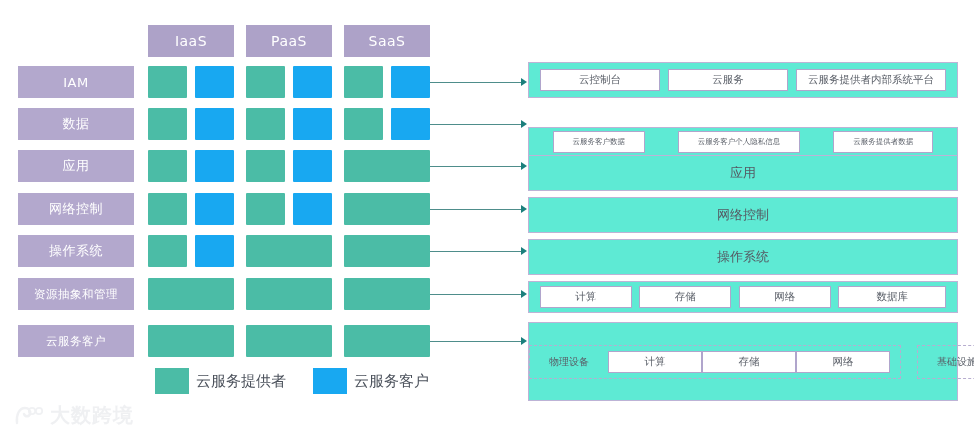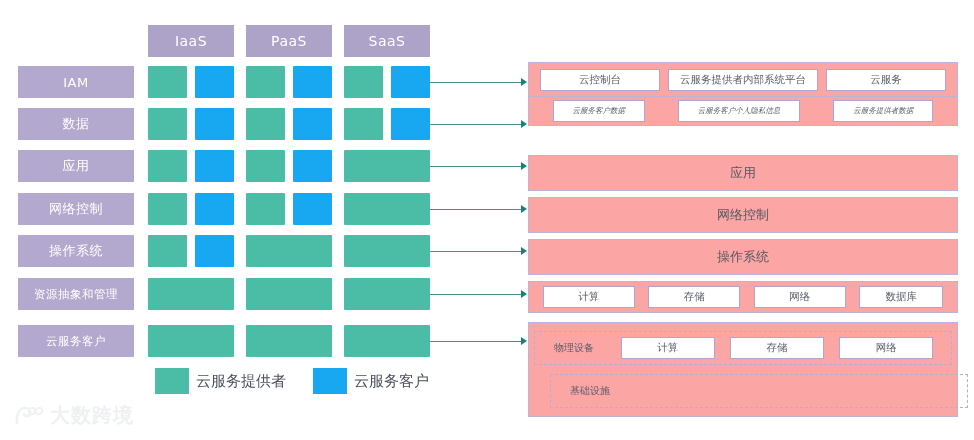--- a/index.html
+++ b/index.html
@@ -35,21 +35,21 @@
   .conn{position:absolute;height:1px;background:#4e8d8b;}
   .arrow{
     position:absolute;width:0;height:0;
     border-top:4px solid transparent;border-bottom:4px solid transparent;
     border-left:6px solid #1b7f7c;
   }
 
   
   .rbox{
     position:absolute;left:528px;width:430px;
-    border:1px solid #bdb3d6;background:#fca5a5;box-sizing:border-box;
+    border:1px solid #bdb3d6;background:#5eead4;box-sizing:border-box;
     display:flex;align-items:center;
   }
   .rbox-title{
     width:100%;text-align:center;color:#555a63;font-size:13px;
   }
   .inner-row{
     display:flex;align-items:center;justify-content:space-around;
     width:100%;padding:0 7px;box-sizing:border-box;
   }
   .ibox{
@@ -156,52 +156,52 @@
       <div class="conn" style="left: 430px; top: 294px; width: 92px;"></div>
       <div class="arrow" style="left: 521px; top: 290px;"></div>
       <div class="conn" style="left: 430px; top: 341px; width: 92px;"></div>
       <div class="arrow" style="left: 521px; top: 337px;"></div>
     </div>
 
   <div id="right-panel">
       <div class="rbox" style="top: 62px; height: 36px;">
         <div class="inner-row">
           <div class="ibox" style="width: 120px; font-size: 10.5px;">云控制台</div>
+          <div class="ibox" style="width: 120px; font-size: 10.5px;">云服务</div>
           <div class="ibox" style="width: 150px; font-size: 10.5px;">云服务提供者内部系统平台</div>
-          <div class="ibox" style="width: 120px; font-size: 10.5px;">云服务</div>
-        </div>
-      </div>
-      <div class="rbox" style="top: 96px; height: 30px; font-style: italic;">
+        </div>
+      </div>
+      <div class="rbox" style="top: 127px; height: 30px;">
         <div class="inner-row">
           <div class="ibox" style="width: 92px; font-size: 7.5px;">云服务客户数据</div>
           <div class="ibox" style="width: 122px; font-size: 7.5px;">云服务客户个人隐私信息</div>
           <div class="ibox" style="width: 100px; font-size: 7.5px;">云服务提供者数据</div>
         </div>
       </div>
       <div class="rbox" style="top: 155px; height: 36px;">
         <div class="rbox-title">应用</div>
       </div>
       <div class="rbox" style="top: 197px; height: 36px;">
         <div class="rbox-title">网络控制</div>
       </div>
       <div class="rbox" style="top: 239px; height: 36px;">
         <div class="rbox-title">操作系统</div>
       </div>
       <div class="rbox" style="top: 281px; height: 32px;">
         <div class="inner-row">
           <div class="ibox" style="width: 92px; font-size: 10.5px;">计算</div>
           <div class="ibox" style="width: 92px; font-size: 10.5px;">存储</div>
           <div class="ibox" style="width: 92px; font-size: 10.5px;">网络</div>
-          <div class="ibox" style="width: 84px; font-size: 10.5px;">数据库</div>
+          <div class="ibox" style="width: 108px; font-size: 10.5px;">数据库</div>
         </div>
       </div>
     </div>
 
   <div id="infra-box">
-      <div class="rbox" style="top: 322px; height: 95px; flex-direction: column; justify-content: space-evenly;">
+      <div class="rbox" style="top: 322px; height: 79px; flex-direction: row; justify-content: space-evenly;">
         <div class="dashgroup" style="position: relative; left: 0px; width: 418px; margin: 0px auto; height: 34px;">
           <div class="dash-label">物理设备</div>
           <div class="dash-items">
             <div class="ibox" style="width: 94px; font-size: 10.5px;">计算</div>
             <div class="ibox" style="width: 94px; font-size: 10.5px;">存储</div>
             <div class="ibox" style="width: 94px; font-size: 10.5px;">网络</div>
           </div>
         </div>
         <div class="dashgroup" style="position: relative; left: 16px; width: 418px; margin: 0px auto; height: 34px; justify-content: center;">
           <div class="dash-label">基础设施</div>

